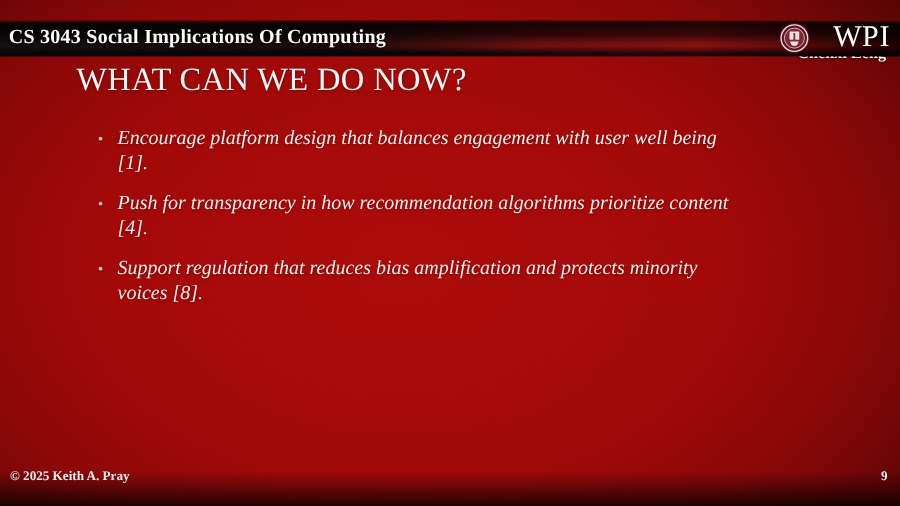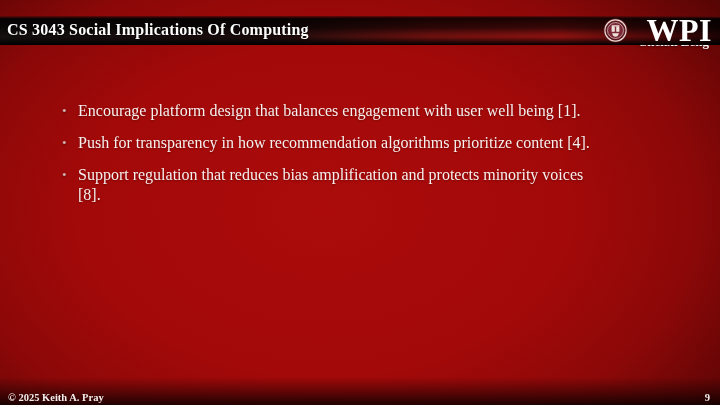--- a/index.html
+++ b/index.html
@@ -55,22 +55,22 @@
   }
   .logo {
     position: absolute;
     right: 8px; top: 2px;
     display: flex;
     align-items: center;
     gap: 3px;
   }
   .seal { display: block; width: 25px; height: 25px; }
   .logo-text {
-    font-size: 32px;
-    font-weight: bold;
+    font-size: 24px;
+    font-weight: normal;
     color: #ffffff;
     letter-spacing: 0.5px;
     line-height: 25px;
     margin-left: 16px;
   }
 
   
   .author {
     position: absolute;
     top: 34px; right: 11px;
@@ -100,39 +100,40 @@
     position: absolute;
     left: 60px; top: 101px;
     width: 512px;
     margin: 0;
     padding: 0 0 0 18px;
     list-style: none;
     z-index: 2;
   }
   .bullets li {
     position: relative;
-    margin: 0 0 12px 0;
+    margin: 0 0 12px 16px;
     font-size: 16px;
     line-height: 20px;
     color: #f7f0ee;
     text-shadow: 0 1px 2px rgba(0,0,0,0.3);
+    font-style: italic;
   }
   .bullets li::before {
     content: "\2022";
     position: absolute;
     left: -16px;
     top: 0;
     font-size: 13px;
     color: #cbb6b4;
   }
 
   
   .footer {
     position: absolute;
-    left: 0; bottom: 0;
+    left: 0; bottom: 16px;
     width: 100%;
     height: 17px;
     z-index: 2;
     font-size: 10.5px;
     font-weight: bold;
     color: #f3ecec;
   }
   .footer .copyright { position: absolute; left: 8px; bottom: 2px; }
   .footer .page-number { position: absolute; right: 10px; bottom: 2px; }
 </style>
@@ -154,20 +155,21 @@
           <rect x="8.6" y="7.2" width="7.8" height="1.2" rx="0.4" fill="#eee2d8"></rect>
           <path d="M9 15.2 h7 l-1.2 2.6 a3.4 3.4 0 0 1 -4.6 0 Z" fill="#eee2d8"></path>
         </svg>
       </span>
       <span class="logo-text">WPI</span>
     </div>
   </div>
 
   <div class="author">Chenxi Zeng</div>
 
+  <h1 class="slide-title">WHAT CAN WE DO NOW?</h1>
 
   <ul class="bullets">
     <li>Encourage platform design that balances engagement with user well being [1].</li>
     <li>Push for transparency in how recommendation algorithms prioritize content [4].</li>
     <li>Support regulation that reduces bias amplification and protects minority voices [8].</li>
   </ul>
 
   <div class="footer">
     <span class="copyright">© 2025 Keith A. Pray</span>
     <span class="page-number">9</span>

